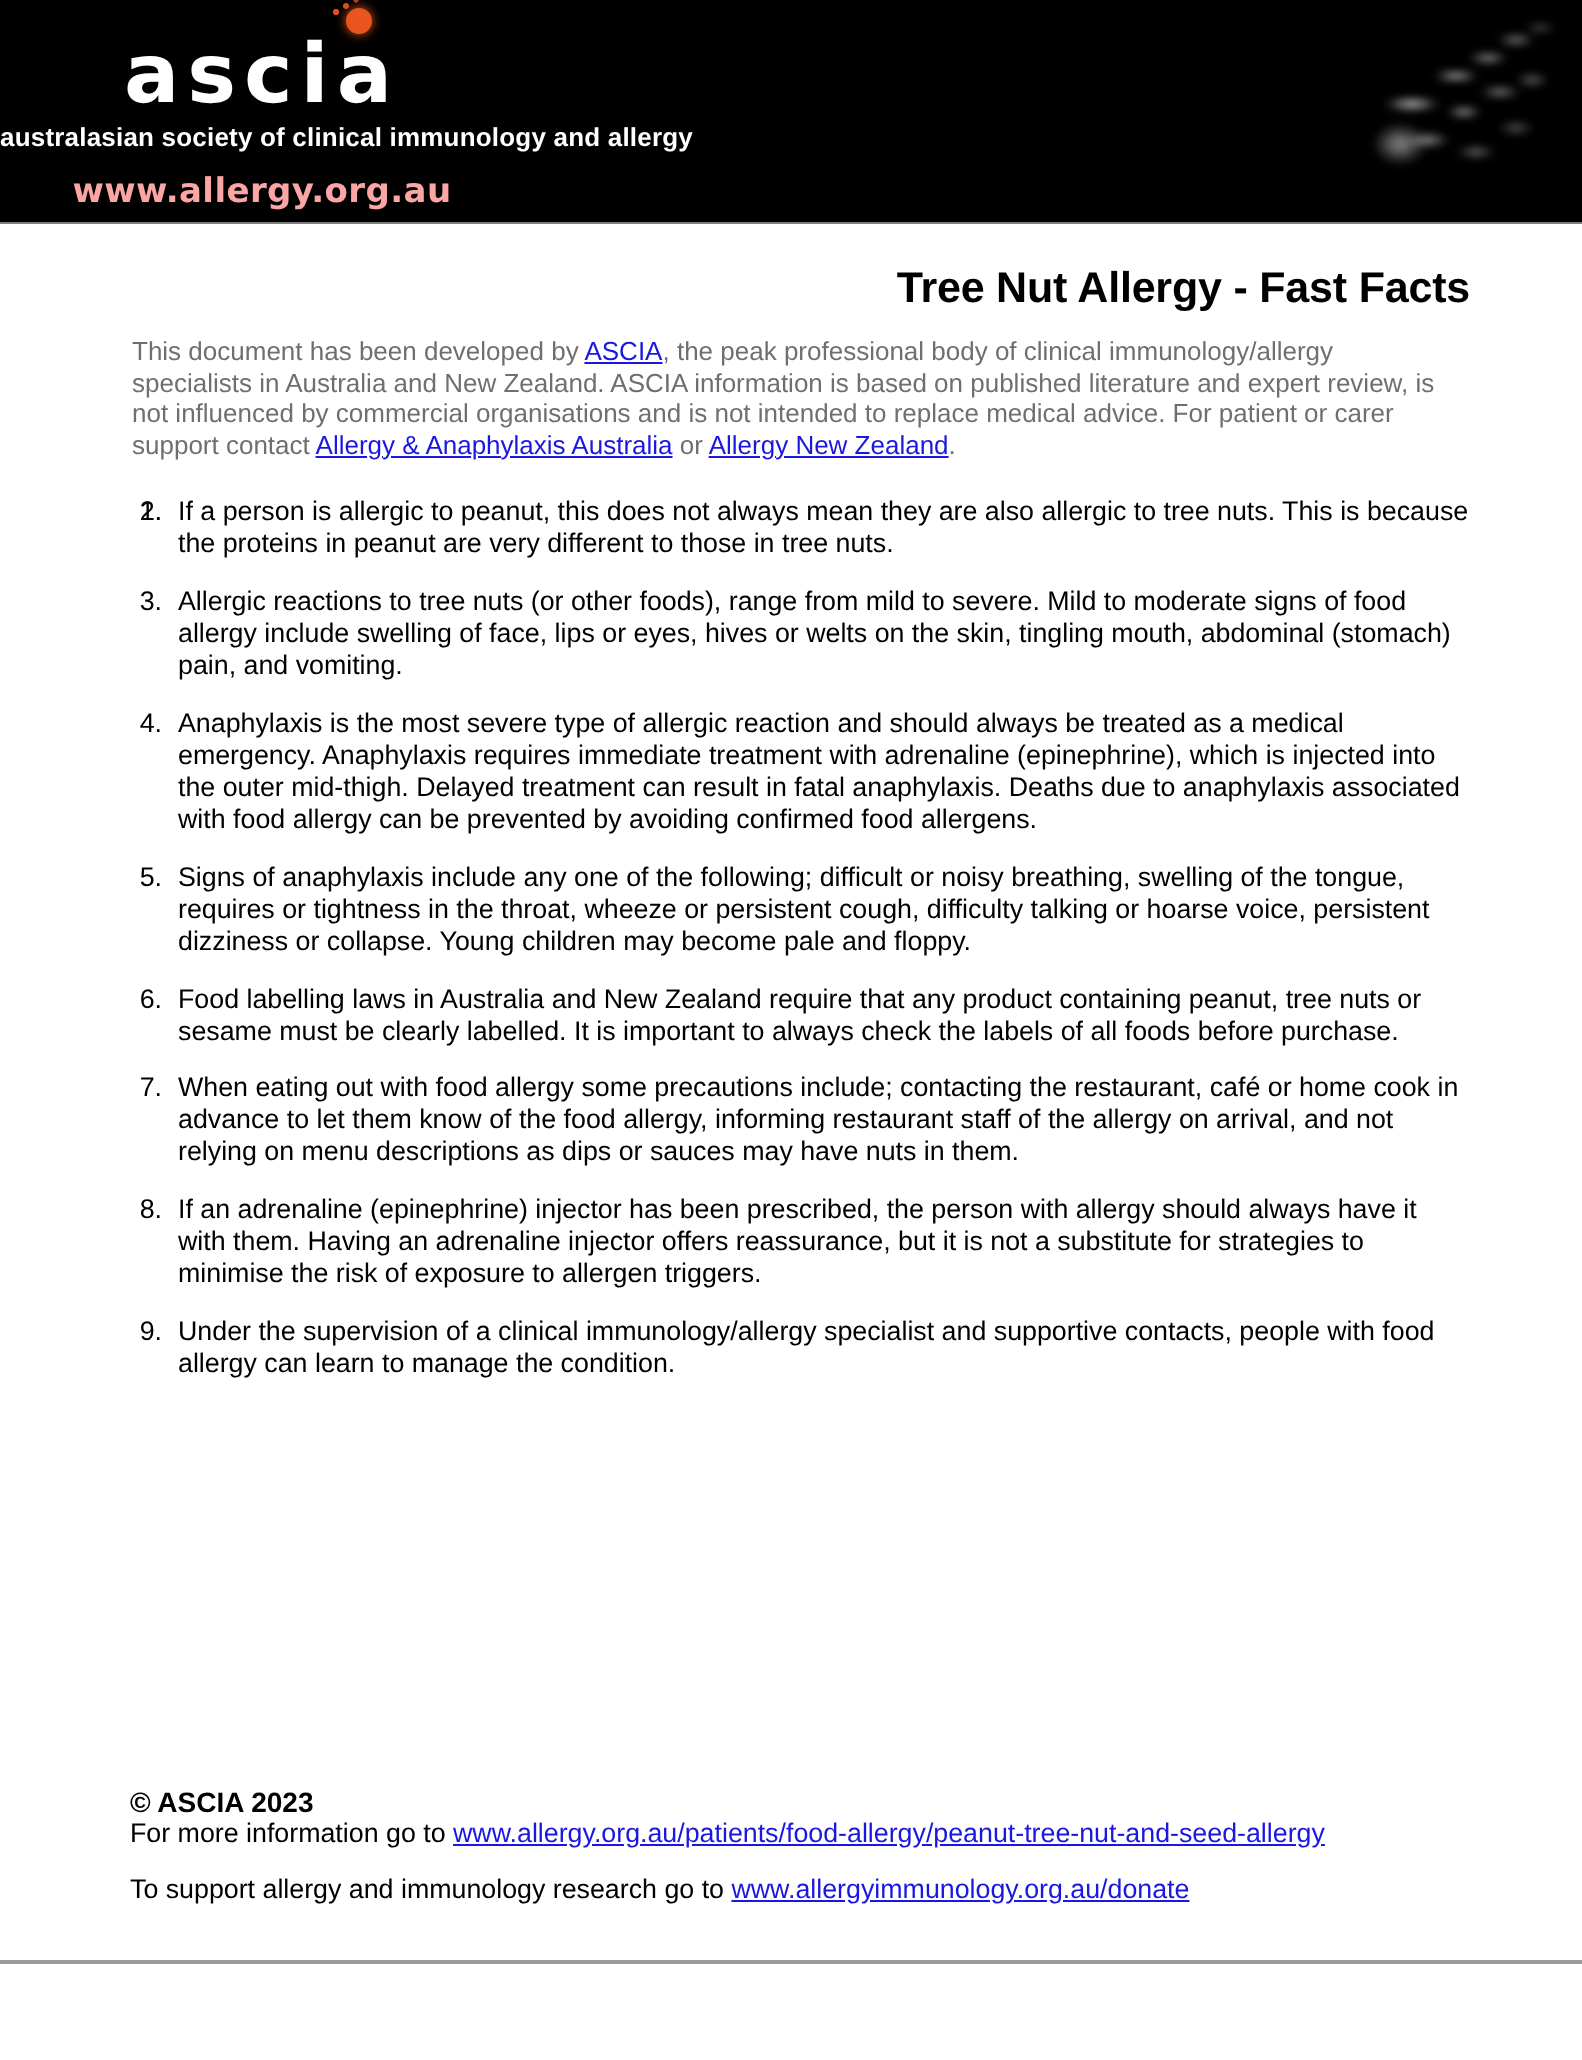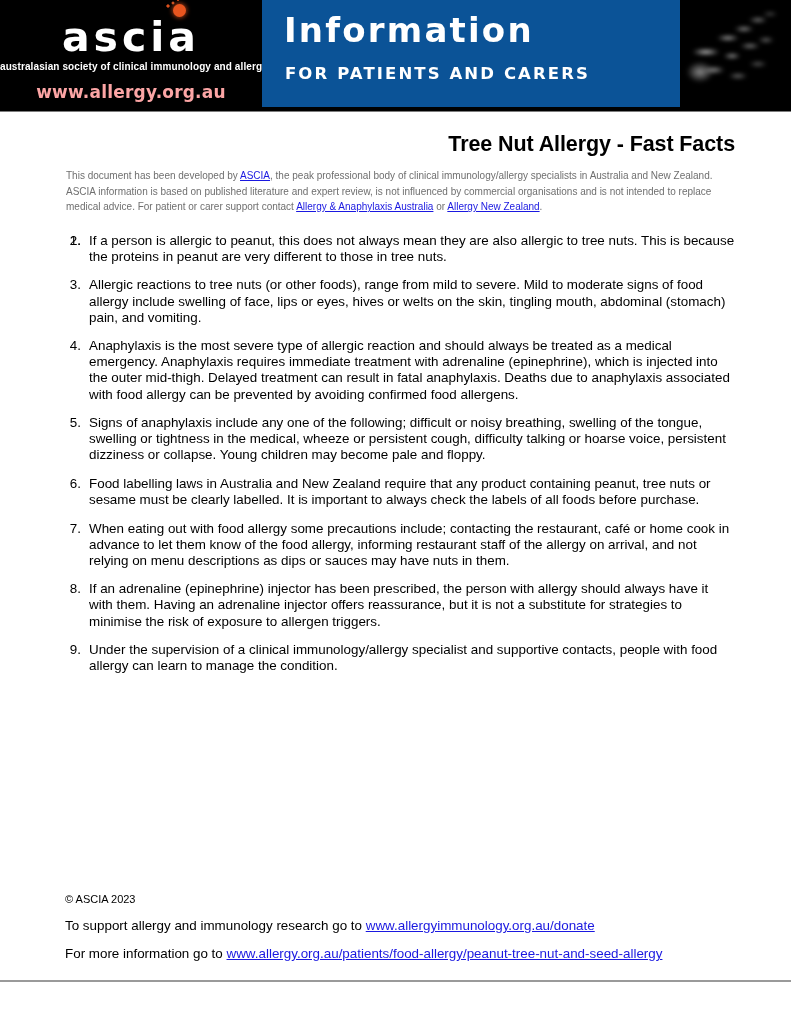--- a/index.html
+++ b/index.html
@@ -74,21 +74,21 @@
     background:
       radial-gradient(circle at 2px 12px, rgba(232,85,31,.95) 0 1.4px, transparent 1.8px),
       radial-gradient(circle at 7px 9px, rgba(226,92,40,.9) 0 1.3px, transparent 1.7px),
       radial-gradient(circle at 12px 6px, rgba(210,80,35,.8) 0 1.1px, transparent 1.5px),
       radial-gradient(circle at 17px 3px, rgba(190,70,30,.65) 0 1px, transparent 1.4px),
       radial-gradient(circle at 22px 1px, rgba(160,60,25,.5) 0 .9px, transparent 1.3px);
   }
   .logo-tagline {
     margin-top: 3px;
     font-family: "Liberation Sans", sans-serif;
-    font-size: 10px;
+    font-size: 13px;
     font-weight: 700;
     color: #ffffff;
     letter-spacing: .1px;
     white-space: nowrap;
   }
   .logo-url {
     margin-top: 10px;
     font-family: "DejaVu Sans", sans-serif;
     font-size: 17px;
     font-weight: 700;
@@ -166,21 +166,21 @@
     margin: 20px 0 0 0;
     text-align: right;
     font-family: "Liberation Sans", sans-serif;
     font-size: 21.5px;
     font-weight: 700;
     color: #000000;
     letter-spacing: -0.1px;
   }
   .intro {
     margin: 11px 0 0 1px;
-    font-size: 10px;
+    font-size: 13px;
     line-height: 15.6px;
     color: #6f6f6f;
     max-width: 660px;
   }
   .intro a, .link {
     color: #1a18e0;
     text-decoration: underline;
   }
   .facts {
     margin: 18px 0 0 0;
@@ -207,24 +207,23 @@
   }
 
   
   .footer {
     position: absolute;
     left: 65px;
     top: 893px;
     width: 680px;
   }
   .footer-copyright {
-    font-size: 11px;
-    font-weight: 400;
-    color: #000000;
-    margin-bottom: 13px;
+    font-size: 14px;
+    font-weight: 700;
+    color: #000000;
   }
   .footer-line {
     font-size: 13.4px;
     color: #000000;
     margin-bottom: 13px;
   }
   .footer-line:last-child { margin-bottom: 0; }
 </style>
 </head>
 <body>
@@ -238,46 +237,42 @@
         <div class="logo-word">
           <span>ascia</span>
           <span class="comet-tail"></span>
           <span class="comet"></span>
         </div>
         <div class="logo-tagline">australasian society of clinical immunology and allergy</div>
         <div class="logo-url">www.allergy.org.au</div>
       </div>
     </div>
 
-    <div class="banner-blue">
-      <div class="banner-title">Information</div>
-      <div class="banner-subtitle">FOR PATIENTS AND CARERS</div>
-    </div>
 
     <div class="banner-art"></div>
   </div>
 
   <div class="doc">
 
     <h1 class="doc-title">Tree Nut Allergy - Fast Facts</h1>
 
     <p class="intro"><span>This document has been developed by </span><a href="#" class="link">ASCIA</a><span>, the peak professional body of clinical immunology/allergy specialists in Australia and New Zealand. ASCIA information is based on published literature and expert review, is not influenced by commercial organisations and is not intended to replace medical advice. For patient or carer support contact </span><a href="#" class="link">Allergy &amp; Anaphylaxis Australia</a><span> or </span><a href="#" class="link">Allergy New Zealand</a><span>.</span></p>
 
     <ol class="facts" id="facts-list">
         <li class="fact"><span class="num">1.</span></li>
         <li class="fact"><span class="num">2.</span><span>If a person is allergic to peanut, this does not always mean they are also allergic to tree nuts. This is because the proteins in peanut are very different to those in tree nuts.</span></li>
         <li class="fact"><span class="num">3.</span><span>Allergic reactions to tree nuts (or other foods), range from mild to severe. Mild to moderate signs of food allergy include swelling of face, lips or eyes, hives or welts on the skin, tingling mouth, abdominal (stomach) pain, and vomiting.</span></li>
         <li class="fact"><span class="num">4.</span><span>Anaphylaxis is the most severe type of allergic reaction and should always be treated as a medical emergency. Anaphylaxis requires immediate treatment with adrenaline (epinephrine), which is injected into the outer mid-thigh. Delayed treatment can result in fatal anaphylaxis. Deaths due to anaphylaxis associated with food allergy can be prevented by avoiding confirmed food allergens.</span></li>
-        <li class="fact"><span class="num">5.</span><span>Signs of anaphylaxis include any one of the following; difficult or noisy breathing, swelling of the tongue, swelling or tightness in the medical, wheeze or persistent cough, difficulty talking or hoarse voice, persistent dizziness or collapse. Young children may become pale and floppy.</span></li>
+        <li class="fact"><span class="num">5.</span><span>Signs of anaphylaxis include any one of the following; difficult or noisy breathing, swelling of the tongue, requires or tightness in the throat, wheeze or persistent cough, difficulty talking or hoarse voice, persistent dizziness or collapse. Young children may become pale and floppy.</span></li>
         <li class="fact"><span class="num">6.</span><span>Food labelling laws in Australia and New Zealand require that any product containing peanut, tree nuts or sesame must be clearly labelled. It is important to always check the labels of all foods before purchase.</span></li>
         <li class="fact"><span class="num">7.</span><span>When eating out with food allergy some precautions include; contacting the restaurant, café or home cook in advance to let them know of the food allergy, informing restaurant staff of the allergy on arrival, and not relying on menu descriptions as dips or sauces may have nuts in them.</span></li>
         <li class="fact"><span class="num">8.</span><span>If an adrenaline (epinephrine) injector has been prescribed, the person with allergy should always have it with them. Having an adrenaline injector offers reassurance, but it is not a substitute for strategies to minimise the risk of exposure to allergen triggers.</span></li>
         <li class="fact"><span class="num">9.</span><span>Under the supervision of a clinical immunology/allergy specialist and supportive contacts, people with food allergy can learn to manage the condition.</span></li>
       </ol>
   </div>
 
   <div class="footer">
     <div class="footer-copyright">© ASCIA 2023</div>
+    <div class="footer-line"><span>For more information go to </span><a href="#" class="link">www.allergy.org.au/patients/food-allergy/peanut-tree-nut-and-seed-allergy</a></div>
     <div class="footer-line"><span>To support allergy and immunology research go to </span><a href="#" class="link">www.allergyimmunology.org.au/donate</a></div>
-    <div class="footer-line"><span>For more information go to </span><a href="#" class="link">www.allergy.org.au/patients/food-allergy/peanut-tree-nut-and-seed-allergy</a></div>
   </div>
 
 </div>
 
 </body></html>

